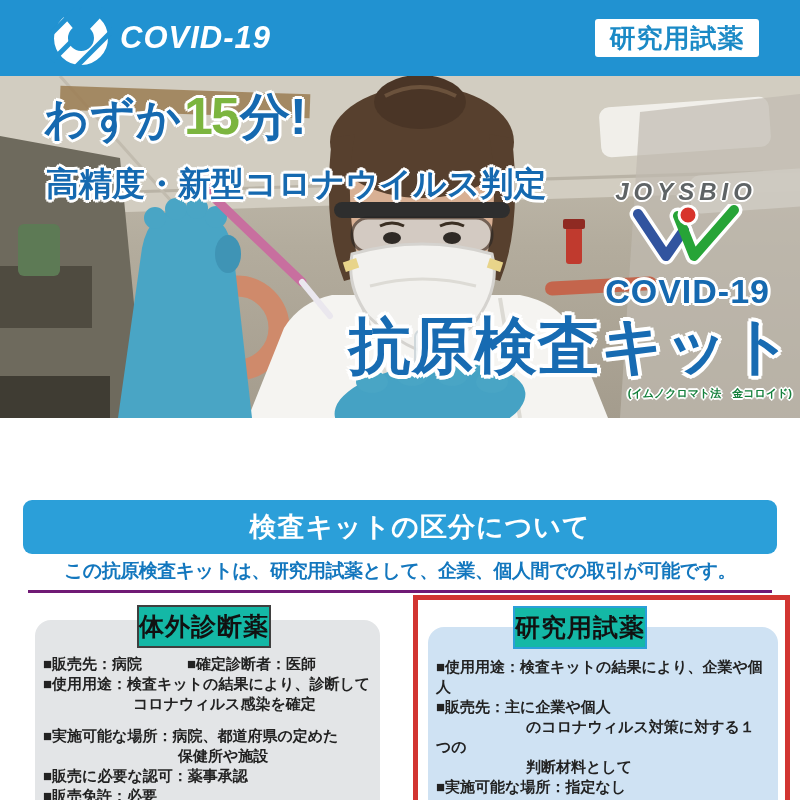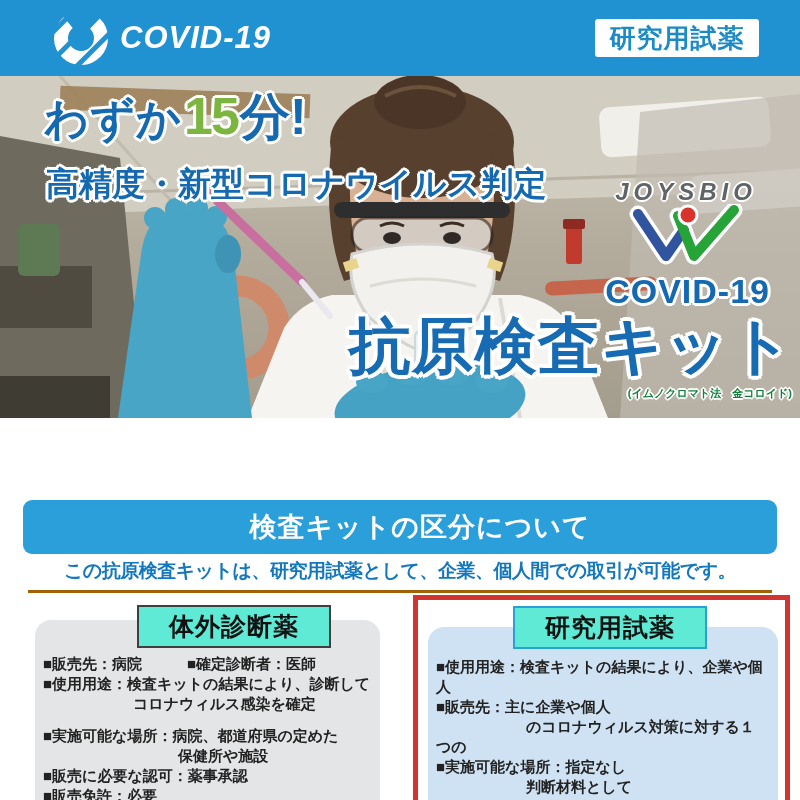--- a/index.html
+++ b/index.html
@@ -36,30 +36,30 @@
   .covid-sub{position:absolute;right:30px;top:196px;font-size:34px;font-weight:bold;color:#1569b0;letter-spacing:1px;}
   .big-title{position:absolute;right:6px;top:228px;font-size:62px;font-weight:bold;color:#176bb2;
              letter-spacing:1px;white-space:nowrap;}
   .method-note{position:absolute;right:8px;top:310px;font-size:11px;font-weight:bold;color:#15803d;
       text-shadow:2px 0 #fff,-2px 0 #fff,0 2px #fff,0 -2px #fff,1px 1px #fff,-1px -1px #fff,1px -1px #fff,-1px 1px #fff;}
 
   
   .section-banner{margin:6px 23px 0;height:54px;border-radius:9px;background:#2b9fd9;color:#fff;
                   font-size:27px;font-weight:bold;display:flex;align-items:center;justify-content:center;
                   letter-spacing:1px;padding-left:40px;}
-  .lead-wrap{margin:0 28px;border-bottom:3px solid #a16207;padding:4px 0 6px;text-align:center;}
+  .lead-wrap{margin:0 28px;border-bottom:3px solid #701a75;padding:4px 0 6px;text-align:center;}
   .lead{color:#1377be;font-size:19px;font-weight:bold;letter-spacing:-0.5px;}
 
   
   .compare{position:relative;height:289px;}
   .red-frame{position:absolute;left:413px;top:2px;width:367px;height:256px;border:5px solid #d23531;}
   .box-left{position:absolute;left:35px;top:27px;width:345px;height:230px;background:#e3e5e7;border-radius:16px;}
   .box-right{position:absolute;left:428px;top:34px;width:350px;height:224px;background:#cfe2f3;border-radius:16px;}
-  .box-title{position:absolute;background:#5eead4;font-size:25px;font-weight:bold;color:#111;
-             padding:3px 30px;z-index:2;letter-spacing:1px;}
+  .box-title{position:absolute;background:#14b8a6;font-size:25px;font-weight:bold;color:#111;
+             padding:3px 0;z-index:2;letter-spacing:1px;}
   .box-title.t-left{left:137px;top:12px;border:2px solid #3f3f3f;}
   .box-title.t-right{left:513px;top:13px;border:2px solid #2b9fd9;}
   .spec-list{padding:34px 8px 0 8px;font-size:15px;font-weight:bold;color:#222;}
   .box-right .spec-list{padding-top:30px;}
   .spec-line{line-height:20px;white-space:pre-wrap;}
   .spec-line.blank{height:12px;line-height:12px;}
 </style>
 </head>
 <body>
 
@@ -213,20 +213,20 @@
           <div class="spec-line">■販売免許：必要</div>
         </div>
     </div>
 
     <div class="box-title t-right">研究用試薬</div>
     <div class="box-right">
       <div class="spec-list">
           <div class="spec-line">■使用用途：検査キットの結果により、企業や個人</div>
           <div class="spec-line">■販売先：主に企業や個人</div>
           <div class="spec-line">　　　　　　のコロナウィルス対策に対する１つの</div>
+          <div class="spec-line">　　　　　　判断材料として</div>
           <div class="spec-line">■実施可能な場所：指定なし</div>
-          <div class="spec-line">　　　　　　判断材料として</div>
           <div class="spec-line blank">&nbsp;</div>
         </div>
     </div>
   </div>
 
 </div>
 
 </body></html>

